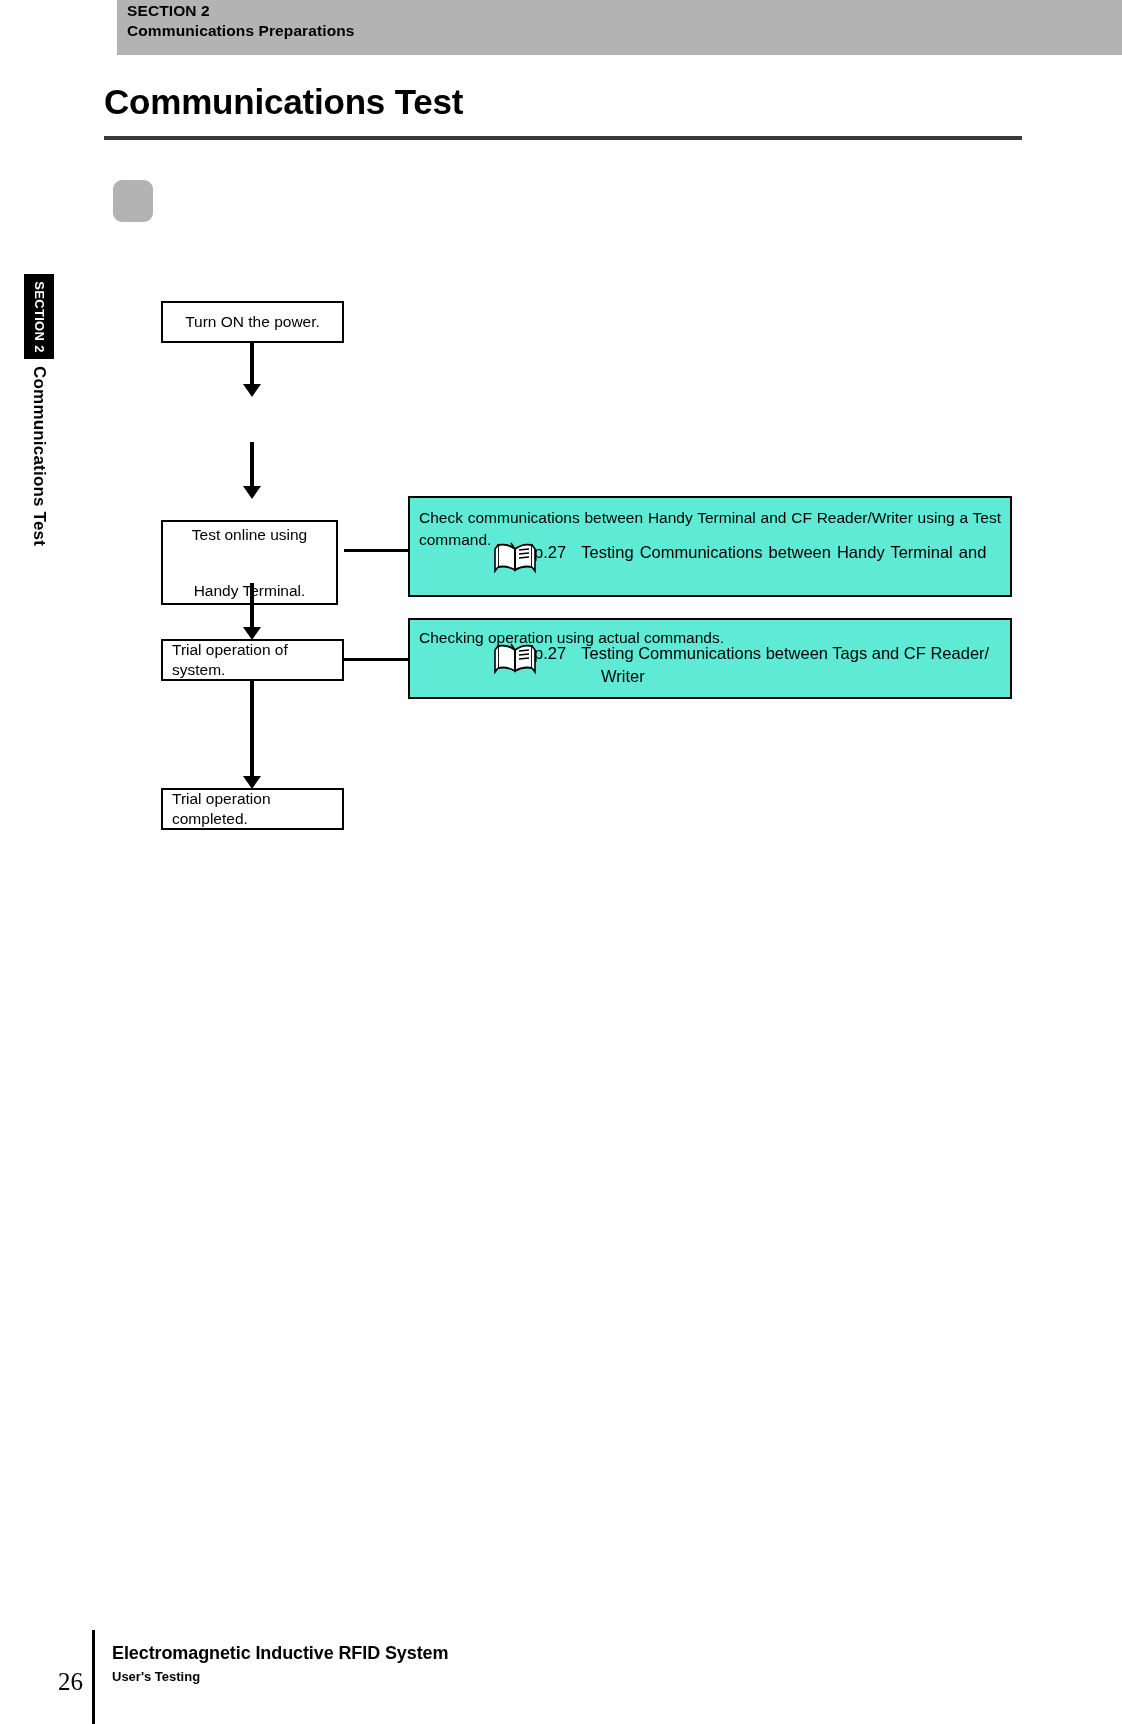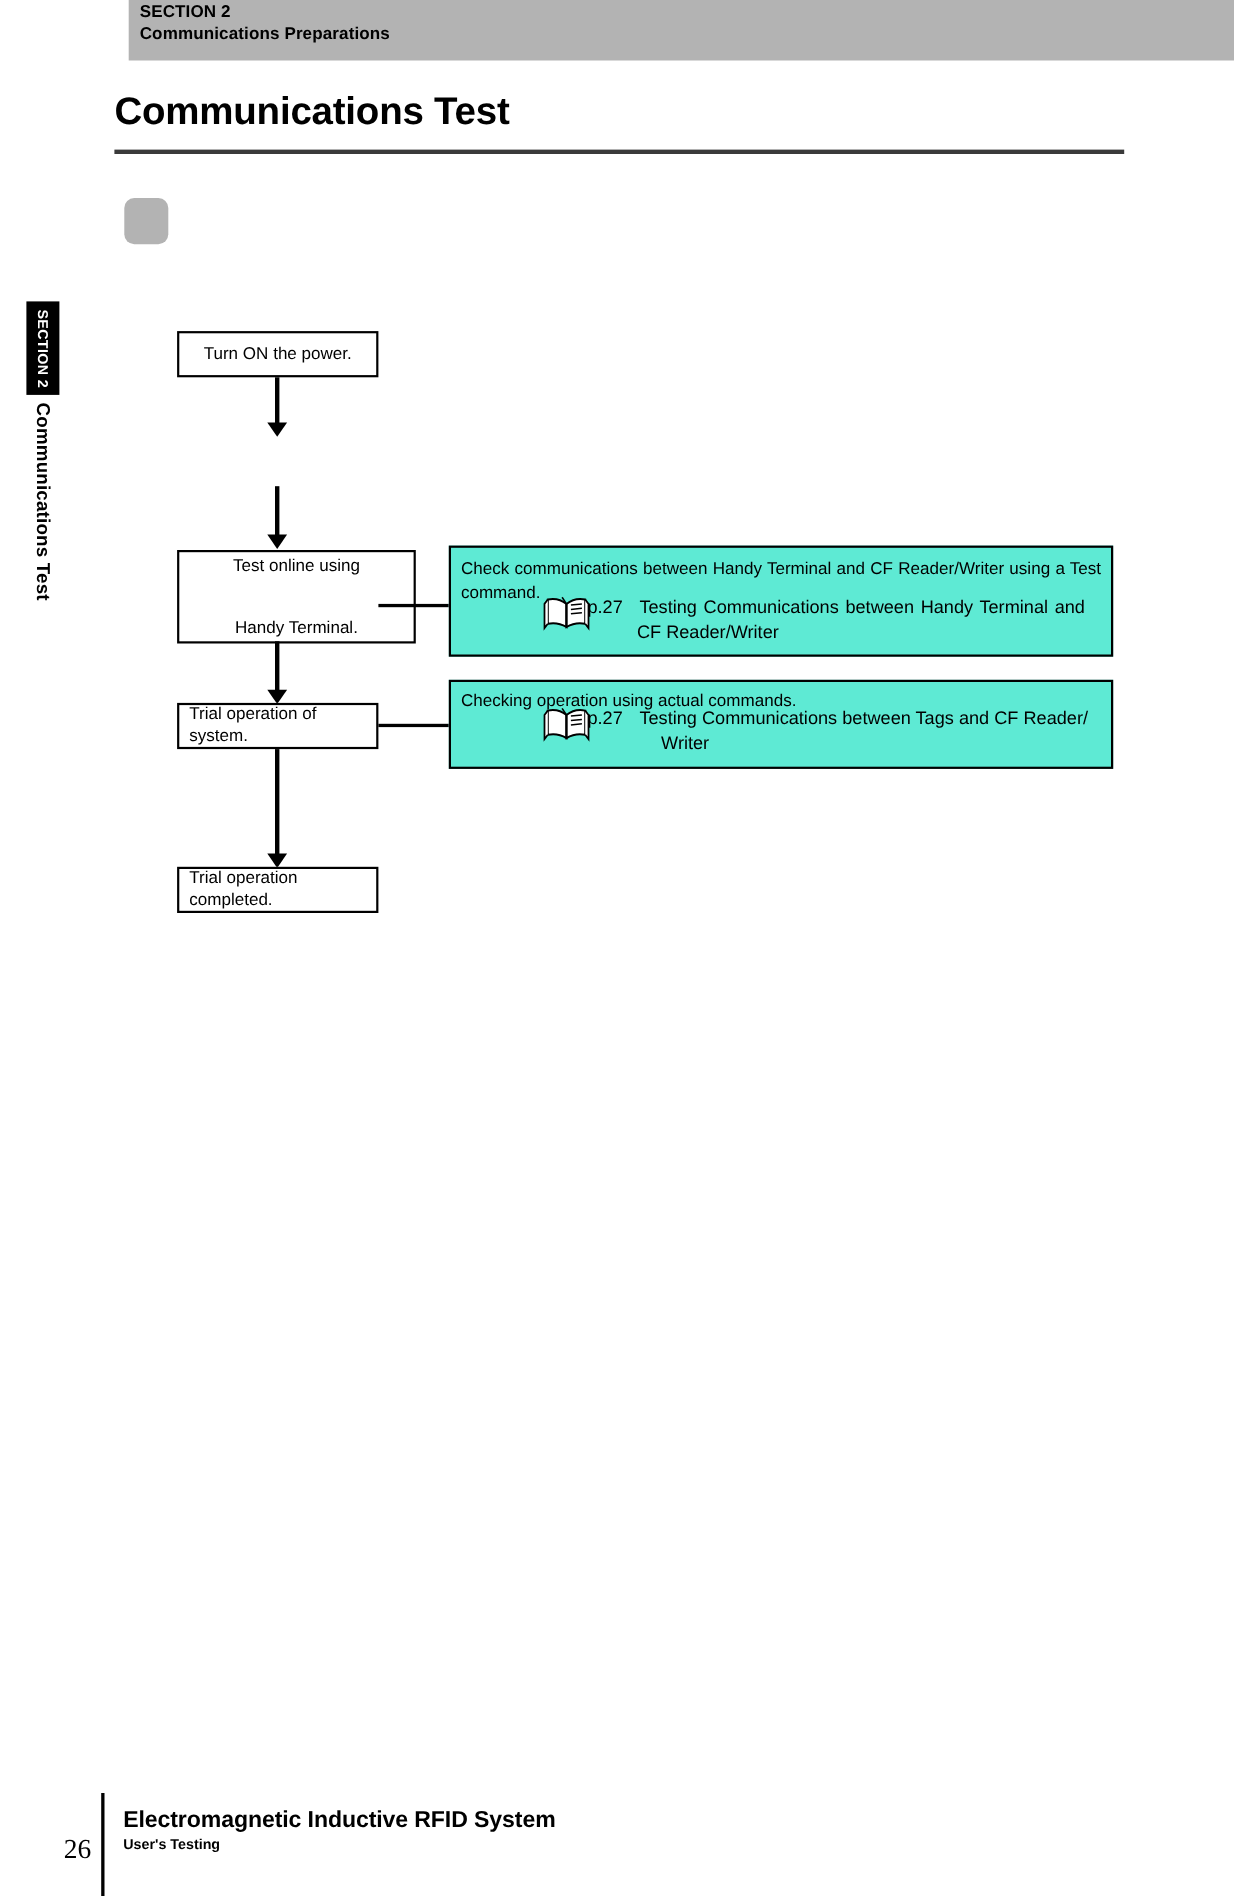--- a/index.html
+++ b/index.html
@@ -103,21 +103,21 @@
   .foot-rule{
     position:absolute;left:92px;top:1630px;width:3px;height:94px;background:#000;
   }
   .pagenum{
     position:absolute;left:42px;top:1668px;font-size:25px;
     font-family:"Liberation Serif", serif;
     margin-left:16px;
   }
   .foot-title{
     position:absolute;left:112px;top:1643px;
-    font-size:21px;font-weight:bold;letter-spacing:-0.1px;
+    font-size:18px;font-weight:bold;letter-spacing:-0.1px;
   }
   .foot-sub{
     position:absolute;left:112px;top:1669px;
     font-size:13px;font-weight:bold;
   }
 </style>
 </head>
 <body>
 
 <div class="page">
@@ -145,21 +145,21 @@
       <div class="l">Turn ON the power.</div>
     </div>
 
     <div class="conn" style="left:250px;top:343px;width:4px;height:45px;"></div>
     <div class="arrowhead" style="left:243px;top:384px;"></div>
 
 
     <div class="conn" style="left:250px;top:442px;width:4px;height:48px;"></div>
     <div class="arrowhead" style="left:243px;top:486px;"></div>
 
-    <div class="fbox center" style="left:161px;top:500px;width:217px;height:85px;gap:27px;">
+    <div class="fbox center" style="left:161px;top:520px;width:177px;height:85px;gap:27px;">
       <div class="l" style="padding-bottom:9px;">Test online using</div>
       <div class="l">Handy Terminal.</div>
     </div>
 
     <div class="conn" style="left:344px;top:549px;width:64px;height:3px;"></div>
 
     <div class="conn" style="left:250px;top:583px;width:4px;height:48px;"></div>
     <div class="arrowhead" style="left:243px;top:627px;"></div>
 
     <div class="fbox padleft" style="left:161px;top:639px;width:183px;height:42px;">
@@ -187,21 +187,20 @@
       <path d="M26 8 L36 7 M26 12 L36 11 M26 16 L36 15" stroke="#000" stroke-width="1.4"></path>
       <path d="M5 3 L2 7 L2 29 L5 25" fill="#ffffff" stroke="#000" stroke-width="1.6"></path>
       <path d="M39 3 L42 7 L42 29 L39 25" fill="#ffffff" stroke="#000" stroke-width="1.6"></path>
       <path d="M18 1 L22 7" stroke="#000" stroke-width="1.4"></path>
     </svg>
 
     <div class="ref-line" style="left:124px;top:43px;width:466px;">
       <span>p.27</span>
       <span style="display:inline-block;width:6px;"></span>
       <span class="just" style="display:inline-block;width:405px;vertical-align:top;">Testing Communications between Handy Terminal and</span>
-      <div style="margin-left:45px;">CF Reader/Writer</div>
     </div>
   </div>
 
   <div class="abox" style="left:408px;top:618px;width:604px;height:81px;">
     <div class="atext" style="left:9px;top:10px;">Checking operation using actual commands.</div>
 
     <svg class="book-icon" style="left:83px;top:23px;" width="44" height="32" viewBox="0 0 44 32">
       <path d="M22 7 C17 3 10 2 5 3 L5 25 C10 24 17 25 22 28 Z" fill="#ffffff" stroke="#000" stroke-width="1.8"></path>
       <path d="M22 7 C27 3 34 2 39 3 L39 25 C34 24 27 25 22 28 Z" fill="#ffffff" stroke="#000" stroke-width="1.8"></path>
       <path d="M22 7 L22 28" stroke="#000" stroke-width="1.6"></path>

